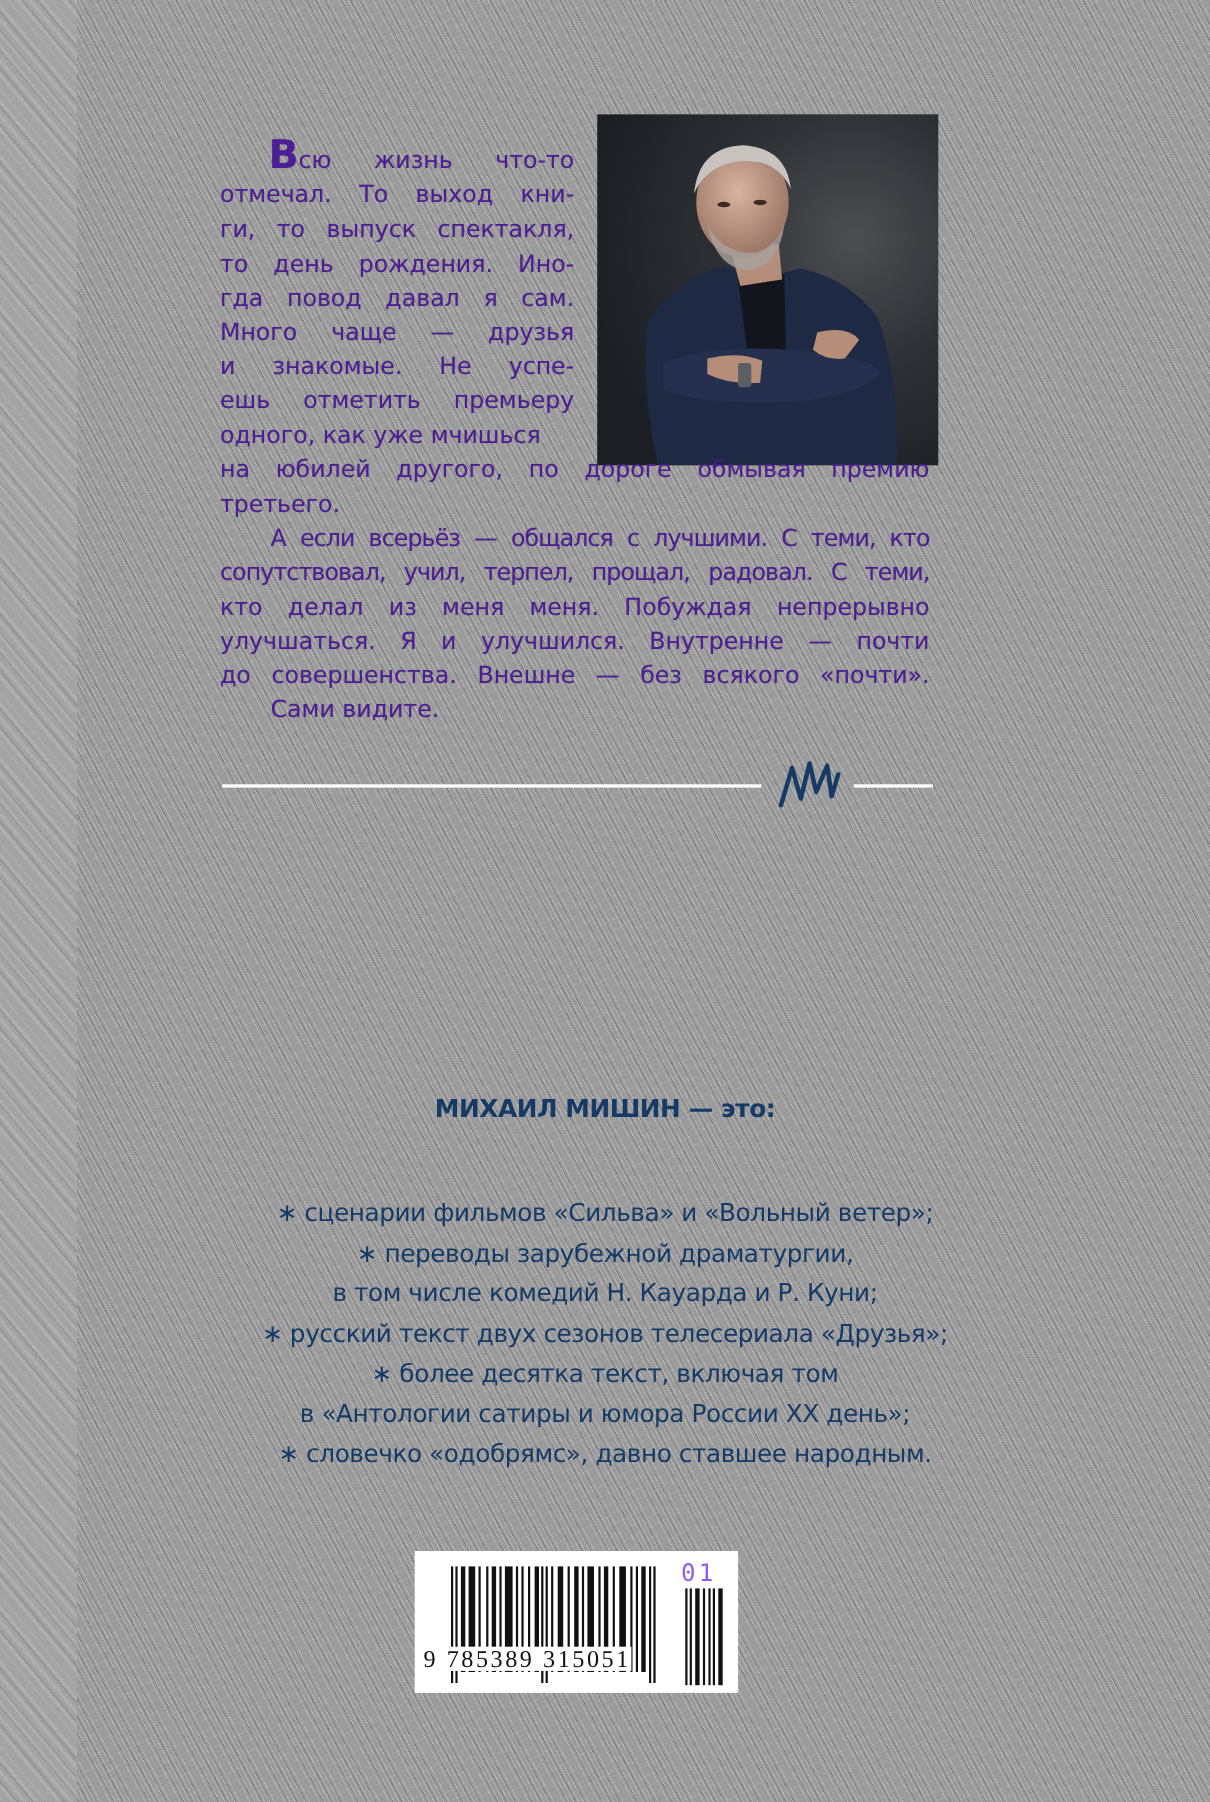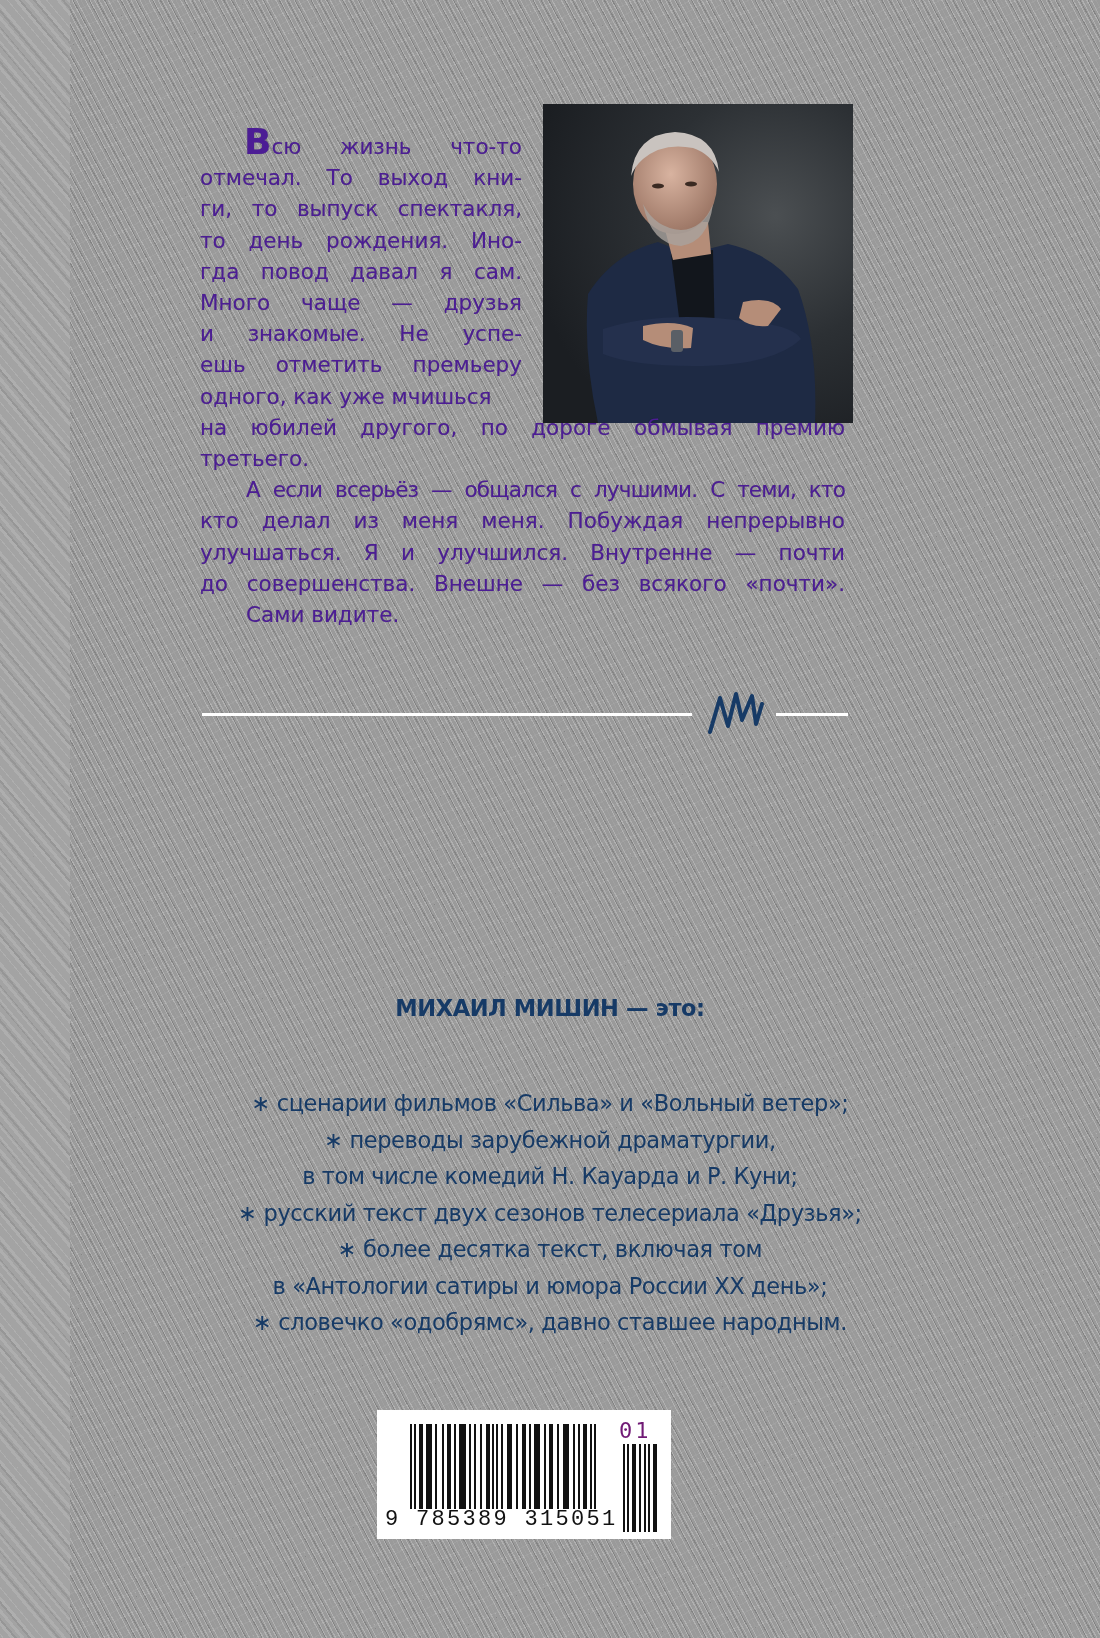--- a/index.html
+++ b/index.html
@@ -52,26 +52,26 @@
   .list { position: absolute; left: 150px; top: 1069px; width: 800px; text-align: center;
     color: #163a66; font-size: 22.5px; line-height: 36.5px; letter-spacing: -0.4px; }
   .list .item { display: block; }
   .list .gap { margin-top: 16px; }
   .barcode-box {
     position: absolute; left: 377px; top: 1410px; width: 294px; height: 129px;
     background: #ffffff;
   }
   .barcode-box svg { display: block; }
   .ean-digits {
-    position: absolute; left: 8px; bottom: 8px; font-family: Liberation Mono, monospace;
+    position: absolute; left: 8px; bottom: 20px; font-family: Liberation Serif, serif;
     font-size: 22px; color: #111; letter-spacing: 2.3px; background: #fff; line-height: 22px;
   }
   .addon-digits {
     position: absolute; left: 242px; top: 10px; font-family: "DejaVu Sans Mono", monospace;
-    font-size: 22px; color: #701a75; letter-spacing: 3px; line-height: 22px;
+    font-size: 22px; color: #8b5cf6; letter-spacing: 3px; line-height: 22px;
   }
 </style>
 </head>
 <body>
 
 <div class="cover"></div>
 <div class="spine"></div>
 
 <div class="photo" title="Михаил Мишин">
   <svg width="310" height="319" viewBox="0 0 310 319">
@@ -116,20 +116,21 @@
   <span class="line narrow">ги, то выпуск спектакля,</span>
   <span class="line narrow">то день рождения. Ино-</span>
   <span class="line narrow">гда повод давал я сам.</span>
   <span class="line narrow">Много чаще — друзья</span>
   <span class="line narrow">и знакомые. Не успе-</span>
   <span class="line narrow">ешь отметить премьеру</span>
   <span class="line narrow last">одного, как уже мчишься</span>
   <span class="line wide">на юбилей другого, по дороге обмывая премию</span>
   <span class="line wide last">третьего.</span>
   <span class="line wide indent cond">А если всерьёз — общался с лучшими. С теми, кто</span>
+  <span class="line wide cond">сопутствовал, учил, терпел, прощал, радовал. С теми,</span>
   <span class="line wide">кто делал из меня меня. Побуждая непрерывно</span>
   <span class="line wide">улучшаться. Я и улучшился. Внутренне — почти</span>
   <span class="line wide">до совершенства. Внешне — без всякого «почти».</span>
   <span class="line wide indent last">Сами видите.</span>
 </div>
 
 <div class="rule-left"></div>
 <div class="signature" title="MM">
   <svg width="60" height="46" viewBox="0 0 60 46">
     <path d="M4 42 L14 8 L22 36 L30 4 L36 30 L46 6 L50 34 L56 14" fill="none" stroke="#163a66" stroke-width="4" stroke-linecap="round" stroke-linejoin="round"></path>

